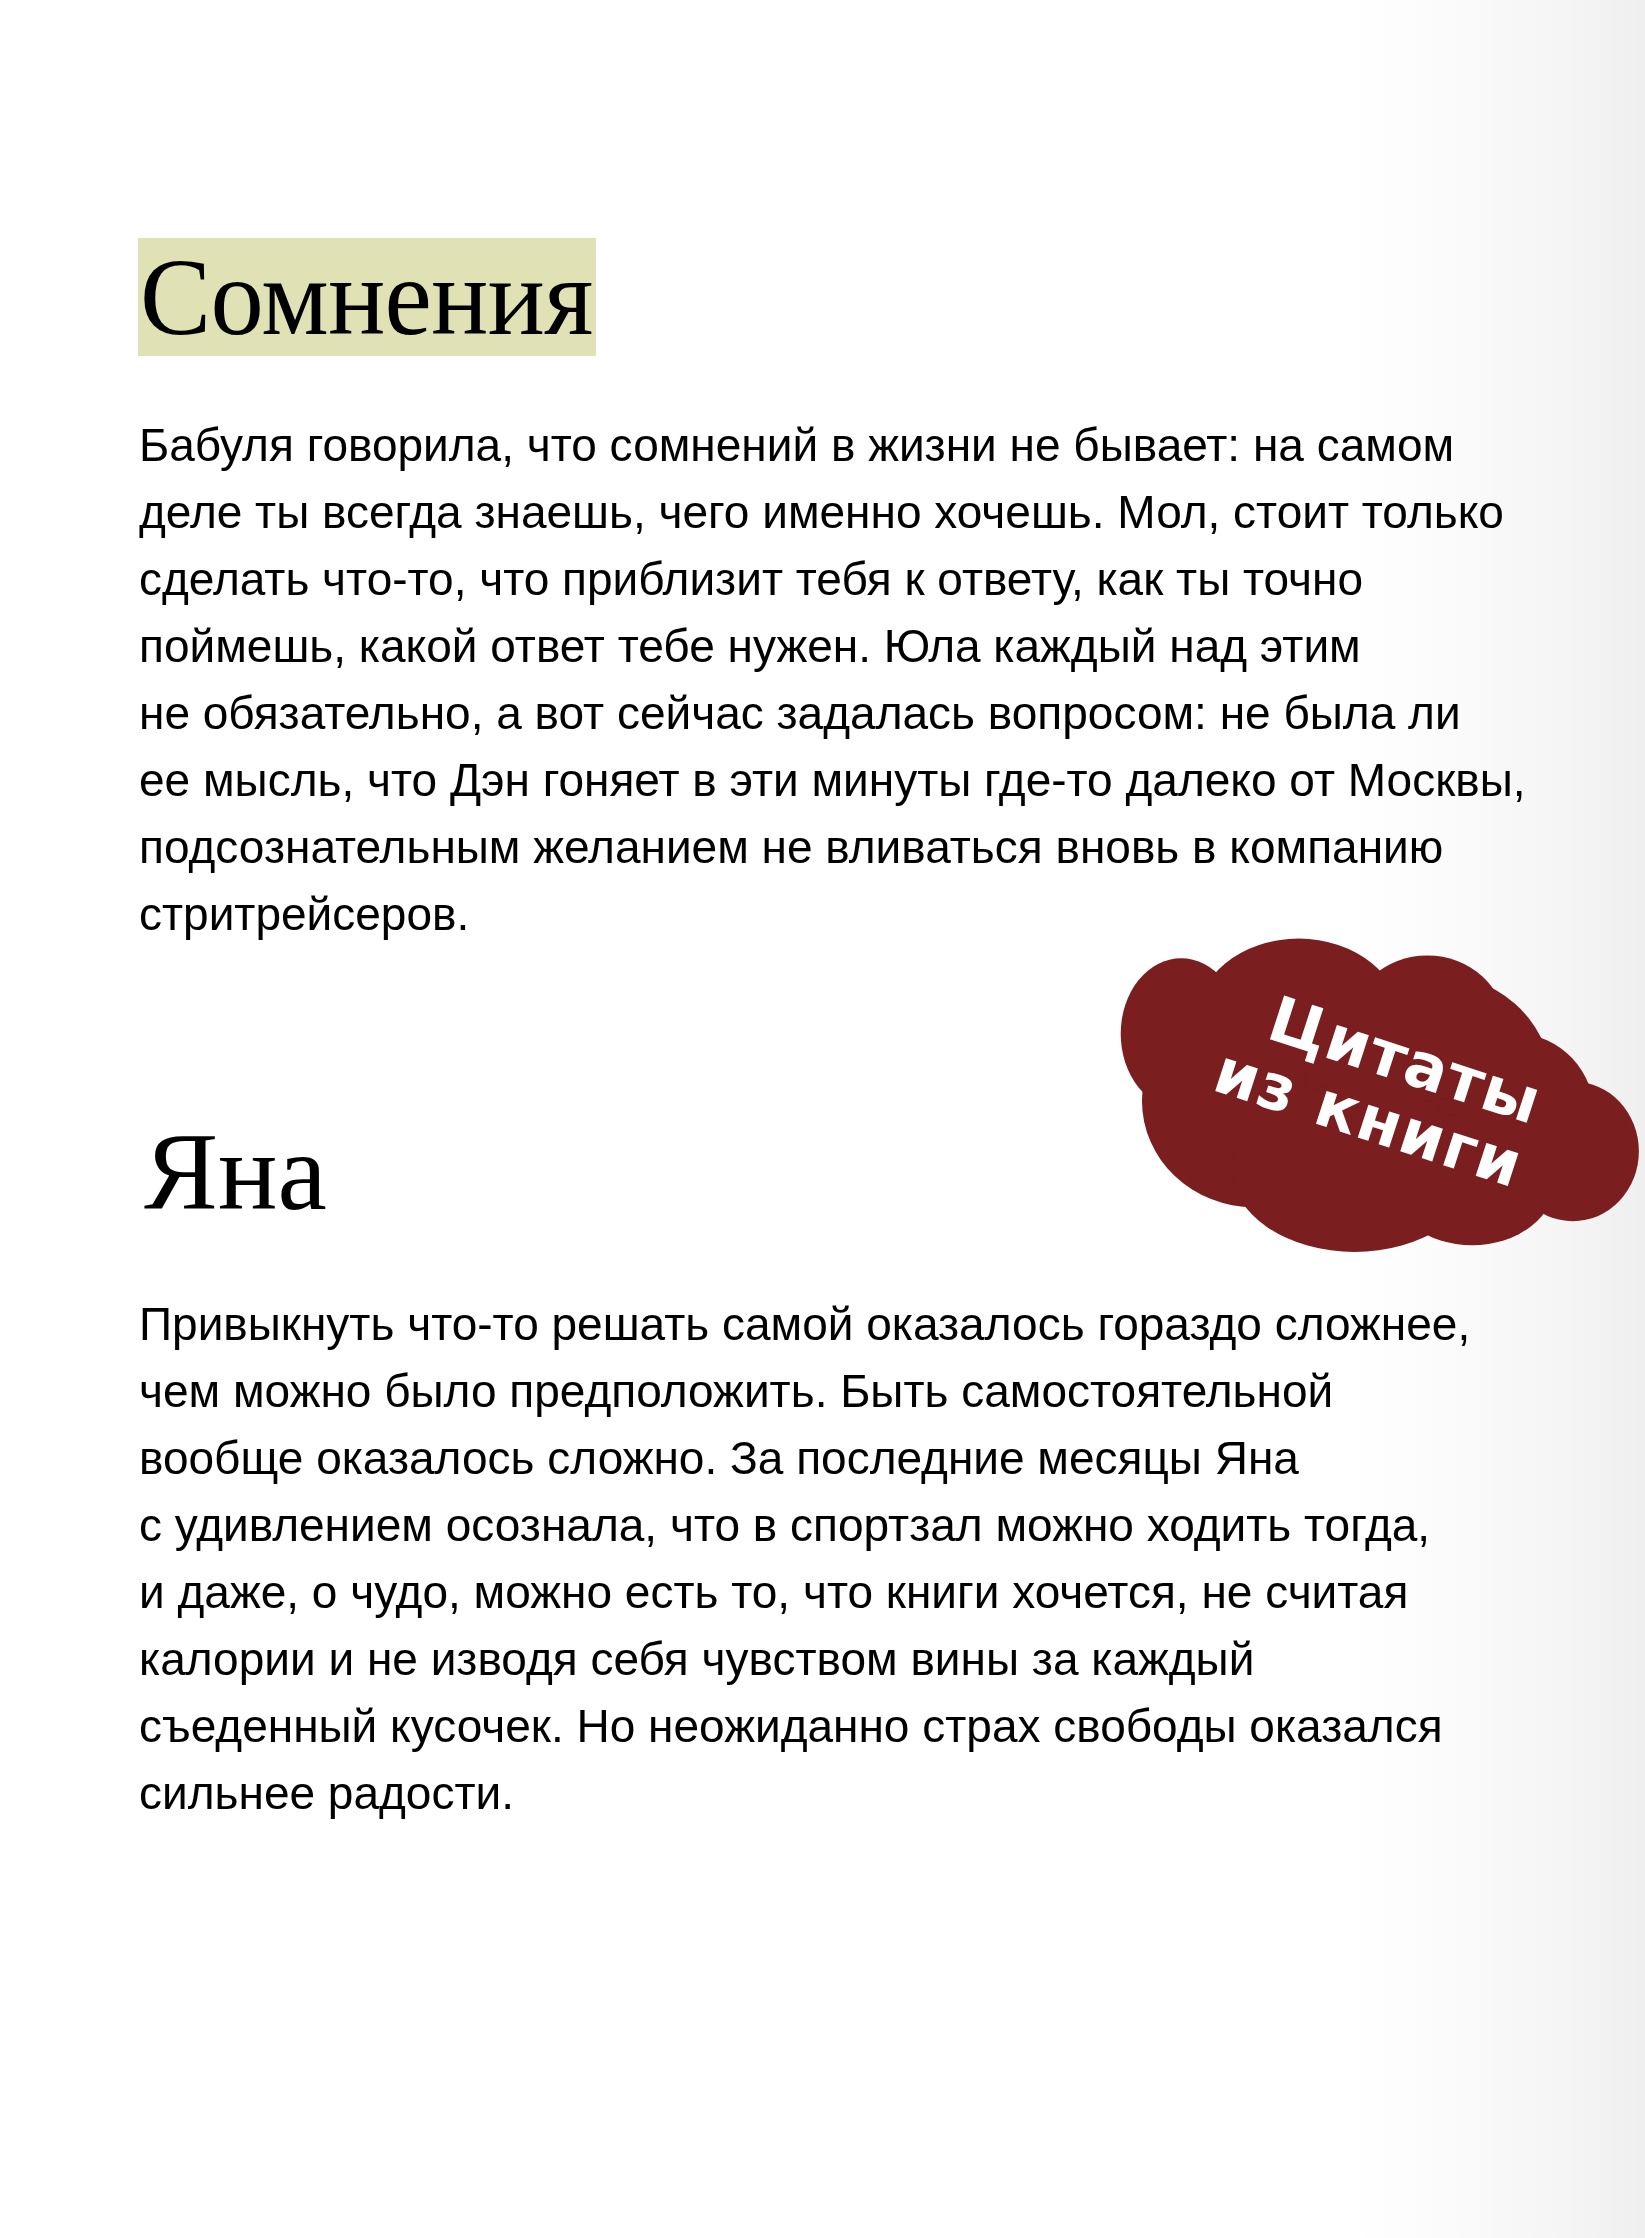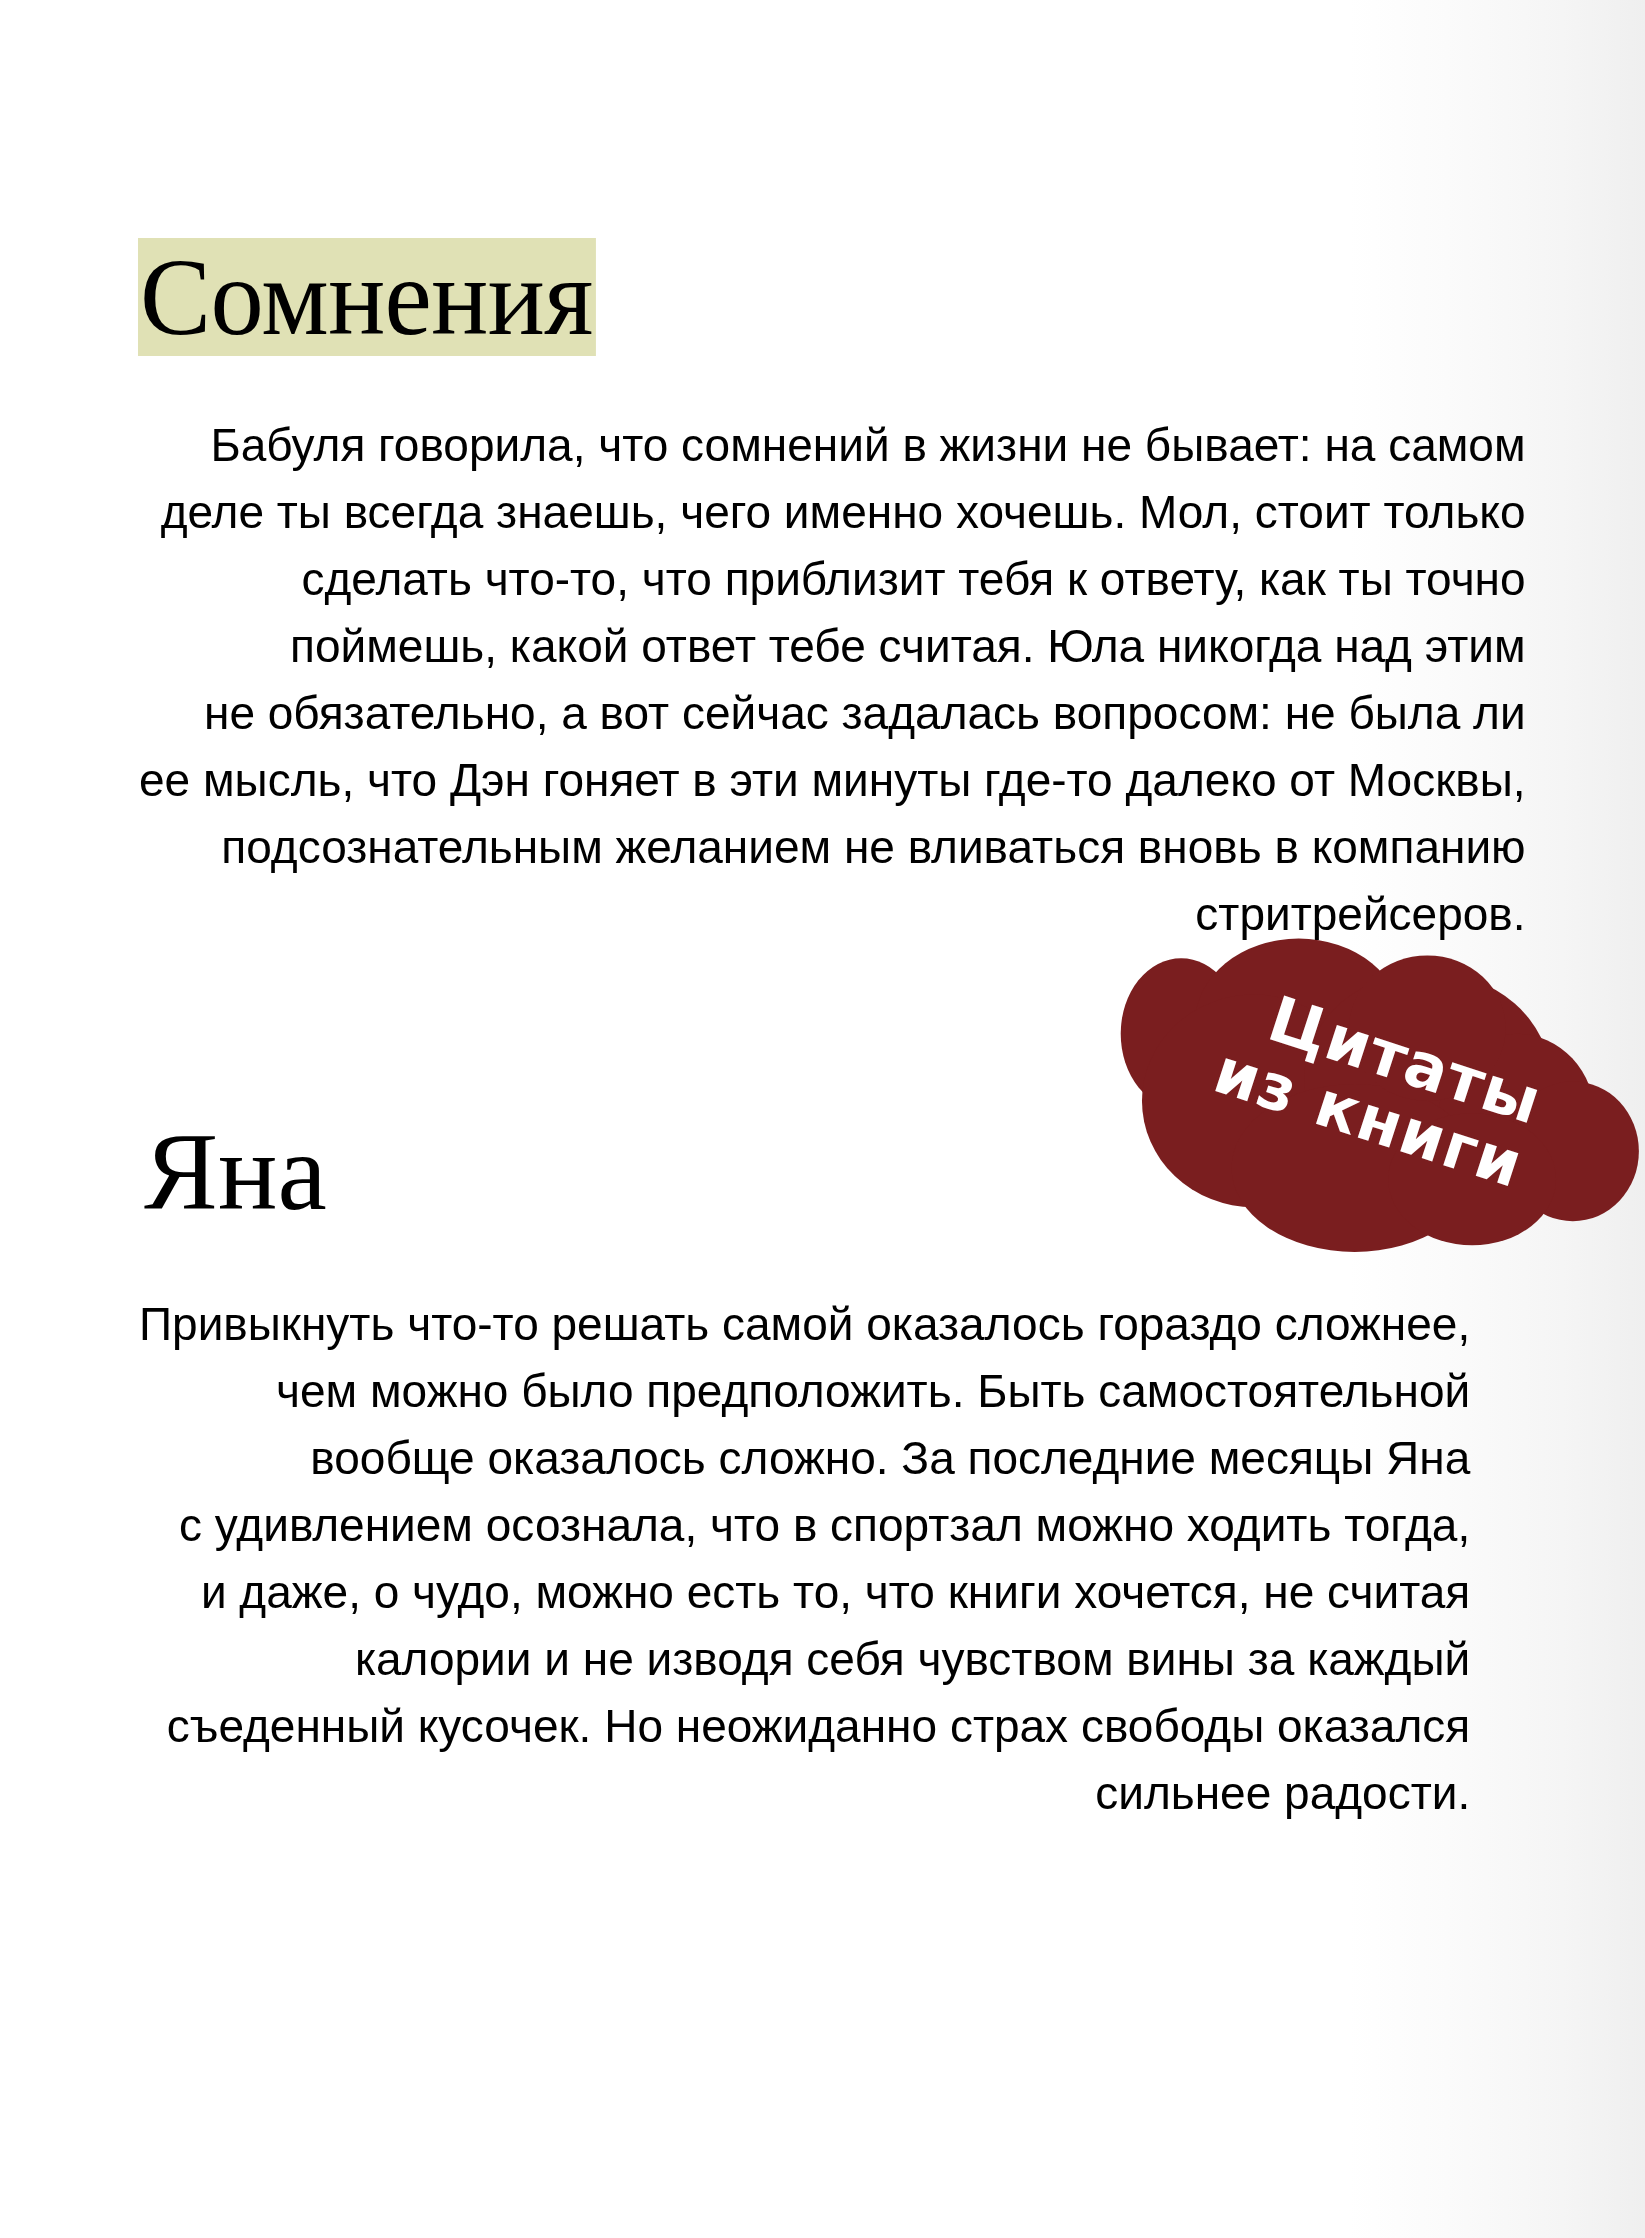--- a/index.html
+++ b/index.html
@@ -53,21 +53,20 @@
       position: absolute;
       left: 91px;
       margin: 0;
       font-size: 46px;
       line-height: 67px;
       white-space: nowrap;
       color: #000;
     }
     .para .line {
       display: block;
-      text-align: right;
     }
     .para-1 { top: 412px; }
     .para-2 { top: 1291px; }
 
     .badge {
       position: absolute;
       left: 1066px;
       top: 933px;
       width: 526px;
       height: 319px;
@@ -102,21 +101,21 @@
 <body>
 
 <div class="page">
 
   <h1 class="heading heading-1">Сомнения</h1>
 
   <p class="para para-1">
     <span class="line">Бабуля говорила, что сомнений в жизни не бывает: на самом</span>
     <span class="line">деле ты всегда знаешь, чего именно хочешь. Мол, стоит только</span>
     <span class="line">сделать что-то, что приблизит тебя к ответу, как ты точно</span>
-    <span class="line">поймешь, какой ответ тебе считая. Юла никогда над этим</span>
+    <span class="line">поймешь, какой ответ тебе нужен. Юла каждый над этим</span>
     <span class="line">не обязательно, а вот сейчас задалась вопросом: не была ли</span>
     <span class="line">ее мысль, что Дэн гоняет в эти минуты где-то далеко от Москвы,</span>
     <span class="line">подсознательным желанием не вливаться вновь в компанию</span>
     <span class="line">стритрейсеров.</span>
   </p>
 
   <div class="badge">
     <svg viewBox="0 0 940 570" xmlns="http://www.w3.org/2000/svg">
       <g fill="#7a1e1f">
         <ellipse cx="120" cy="180" rx="108" ry="135"></ellipse>

